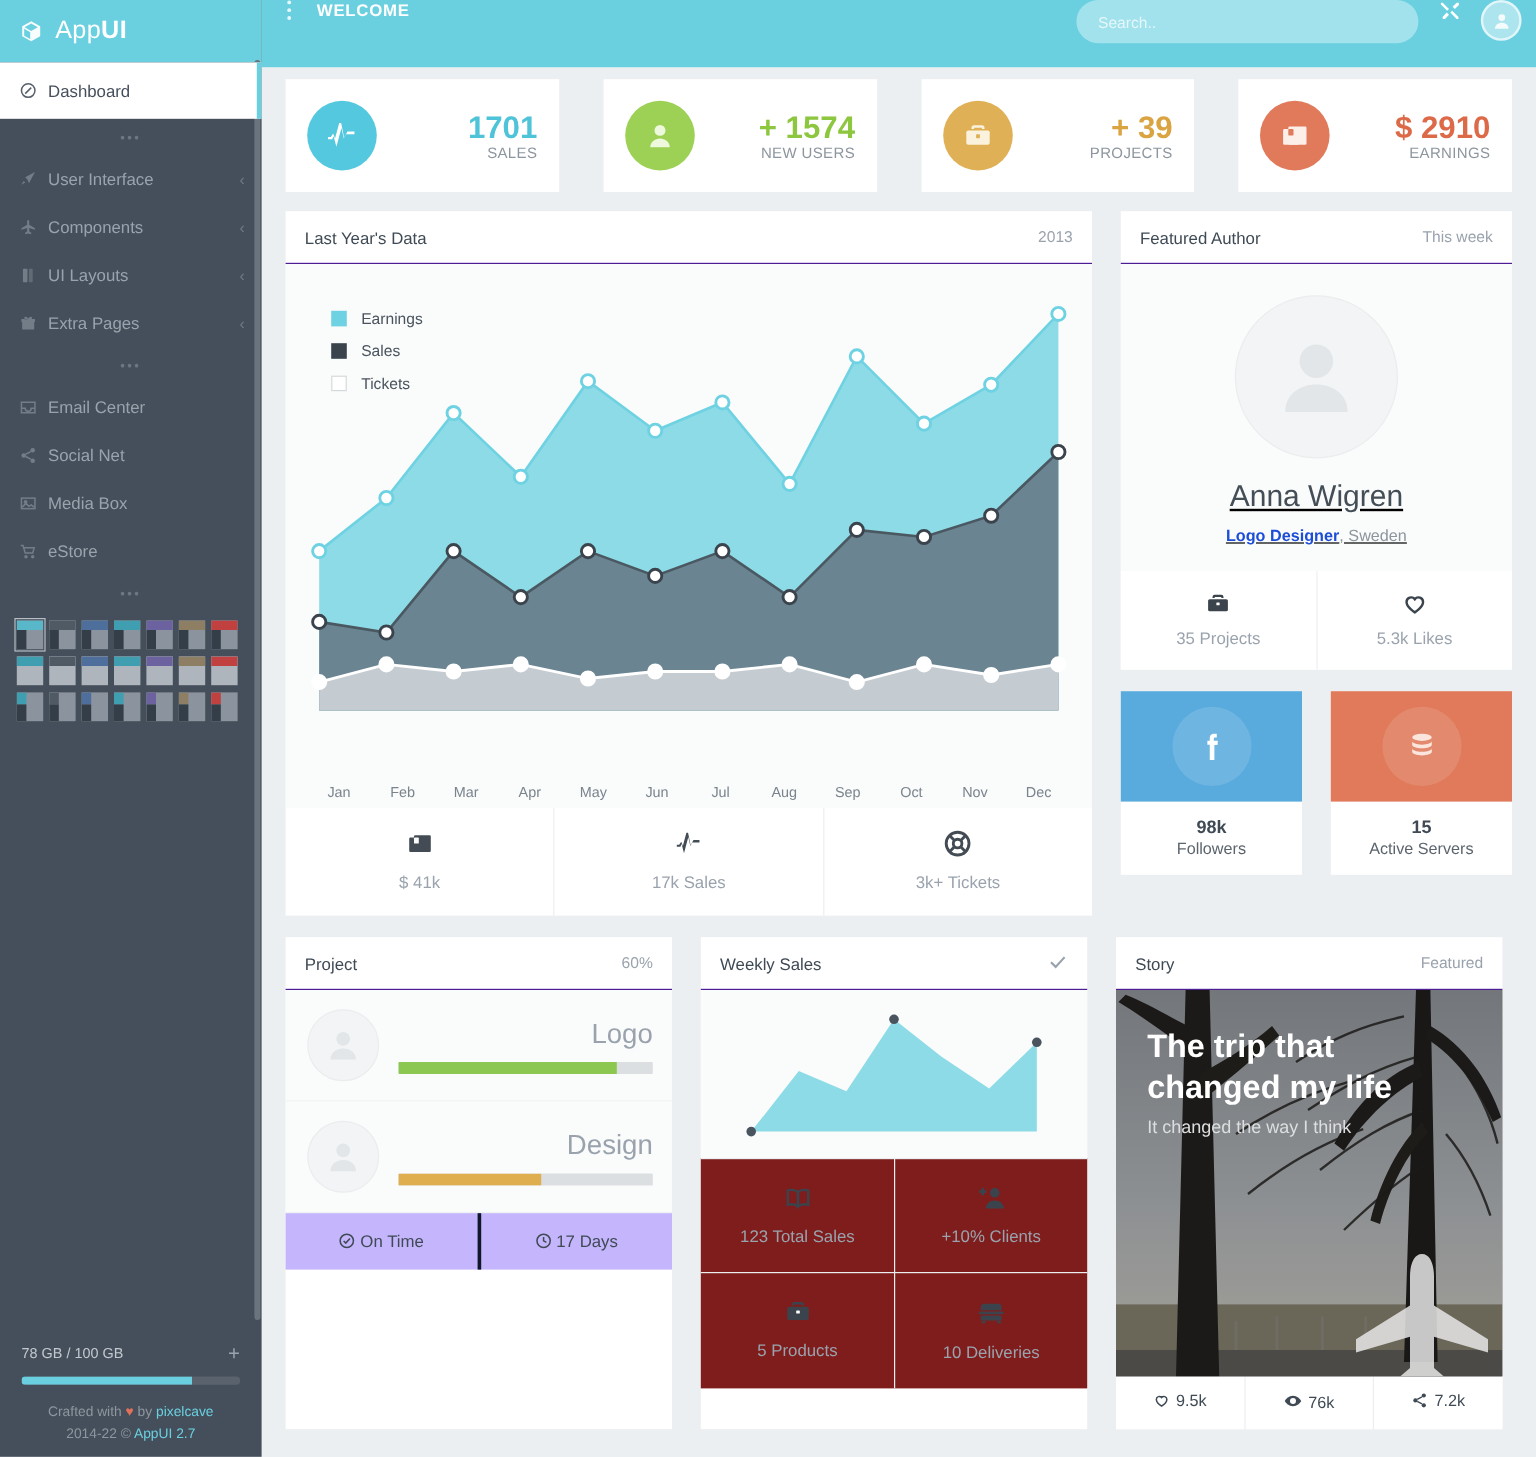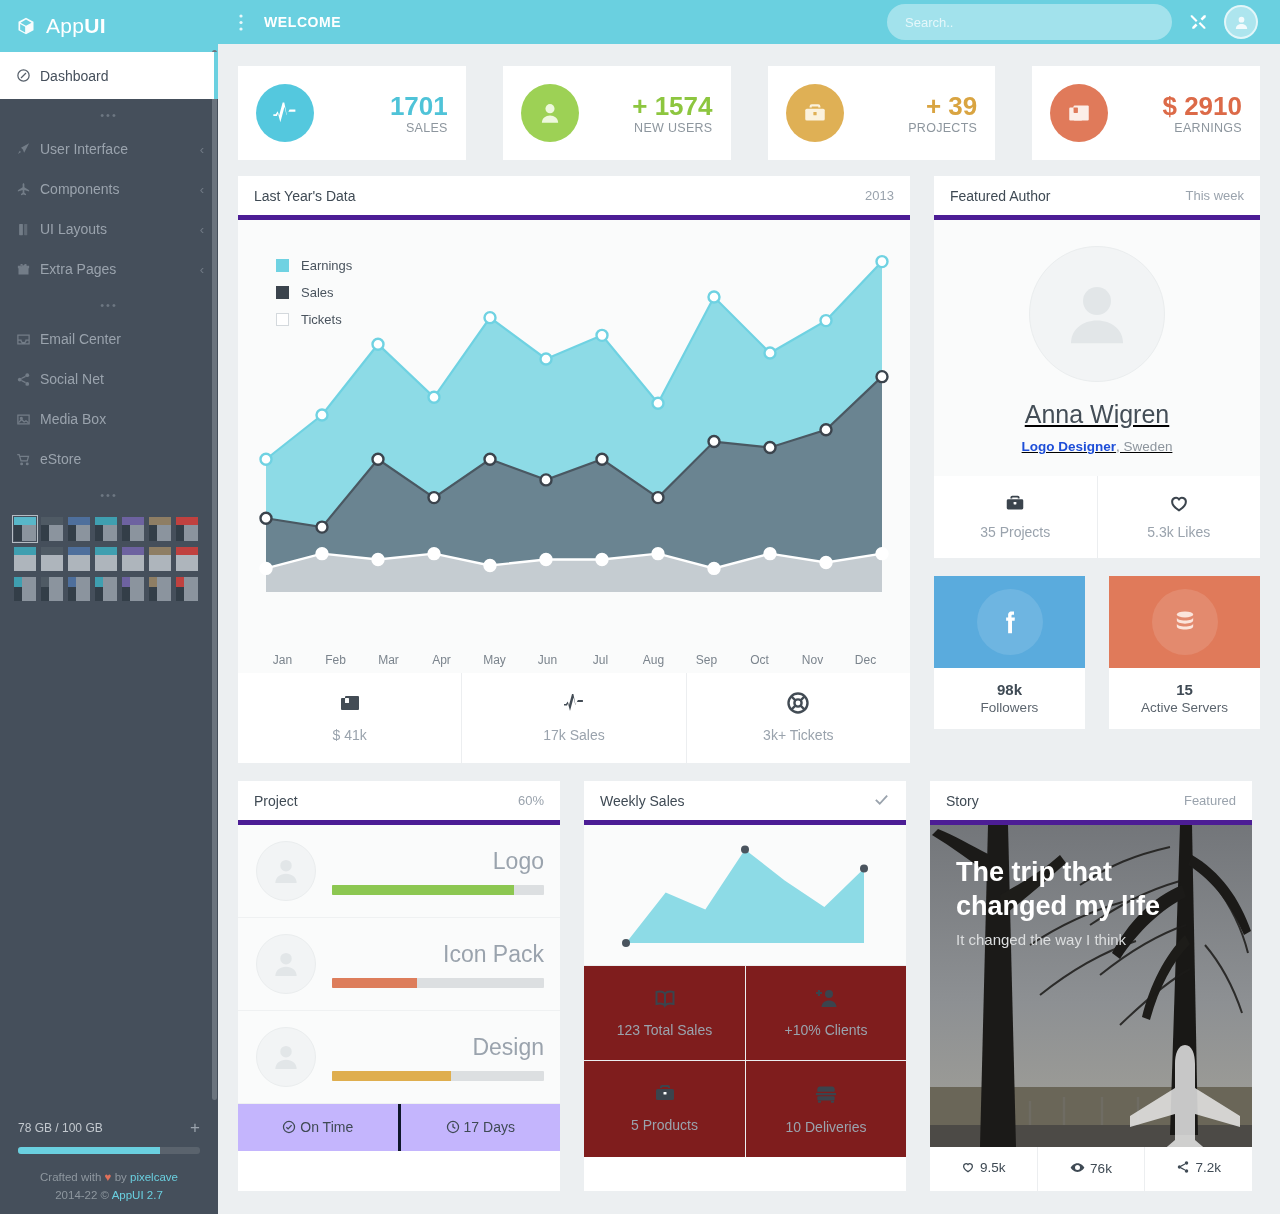--- a/index.html
+++ b/index.html
@@ -69,22 +69,22 @@
   #storage .bar i { display: block; height: 100%; background: #6ad0e0; }
   #footer-note {
     position: absolute; left: 0; bottom: 10px; width: 218px; text-align: center;
     font-size: 11.5px; color: #8e979f; line-height: 18px;
   }
   #footer-note a { color: #6ad0e0; text-decoration: none; }
   #footer-note .heart { color: #e0705a; }
 
   
   #header {
-    position: absolute; left: 218px; top: 0; right: 0; height: 44px;
-    background: #6ad0e0; display: flex; align-items: center; padding: 0 22px 0 0;
+    position: absolute; left: 218px; top: 0; right: 0; height: 56px;
+    background: #6ad0e0; display: flex; align-items: flex-start; padding: 0 12px 0 0;
   }
   #hamburger { width: 46px; display: flex; justify-content: center; color: #fff; opacity: .85; cursor: pointer; font-size: 15px; letter-spacing: 1px;}
   #welcome { color: #fff; font-size: 14px; font-weight: 600; letter-spacing: .6px; }
   #header-spacer { flex: 1; }
   #search {
     width: 285px; height: 36px; border-radius: 20px; border: none;
     background: rgba(255,255,255,.38); padding: 0 18px; color: #fff; font-size: 13px;
     font-family: "Liberation Sans", sans-serif; outline: none;
   }
   #search::placeholder { color: #f1fbfd; opacity: .85; }
@@ -94,21 +94,21 @@
     border: 2px solid rgba(255,255,255,.65); display: flex; align-items: center;
     justify-content: center; cursor: pointer;
   }
 
   
   #content { position: absolute; left: 218px; top: 52px; right: 0; bottom: 0; padding: 14px 20px 0 20px; }
 
   .card { background: #fff; }
   .card-head {
     height: 44px; display: flex; align-items: center; justify-content: space-between;
-    padding: 0 16px; border-bottom: 5px solid #4c1d95;
+    padding: 0 16px; border-bottom: 1px solid #4c1d95;
   }
   .card-head .t { font-size: 14px; color: #3f4a54; }
   .card-head .s { font-size: 13px; color: #9aa3ad; }
 
   
   #stats-row { display: flex; gap: 37px; margin-bottom: 16px; }
   .stat-tile {
     flex: 1; background: #fff; height: 94px; display: flex; align-items: center;
     padding: 0 18px; cursor: pointer;
   }
@@ -705,34 +705,20 @@
         </div>
       </div>
       <div class="proj-row">
         <div class="proj-av">
             <svg width="32" height="32" viewBox="0 0 24 24" fill="#e2e6e8">
               <circle cx="12" cy="8" r="4.3"></circle>
               <path d="M4 21c0-4.3 3.6-7 8-7s8 2.7 8 7z"></path>
             </svg>
           </div>
         <div class="proj-right">
-          <div class="proj-name">Icon Pack</div>
-          <div class="proj-bar">
-              <i class="pfill" style="width: 40%; background: rgb(221, 125, 91);"></i>
-            </div>
-        </div>
-      </div>
-      <div class="proj-row">
-        <div class="proj-av">
-            <svg width="32" height="32" viewBox="0 0 24 24" fill="#e2e6e8">
-              <circle cx="12" cy="8" r="4.3"></circle>
-              <path d="M4 21c0-4.3 3.6-7 8-7s8 2.7 8 7z"></path>
-            </svg>
-          </div>
-        <div class="proj-right">
           <div class="proj-name">Design</div>
           <div class="proj-bar">
               <i class="pfill" style="width: 56%; background: rgb(223, 174, 78);"></i>
             </div>
         </div>
       </div>
 
       <div class="proj-foot">
         <div class="pf-cell">
           <svg width="14" height="14" viewBox="0 0 24 24" fill="none" stroke="currentColor" stroke-width="2.2" style="vertical-align:-2px;margin-right:4px">

